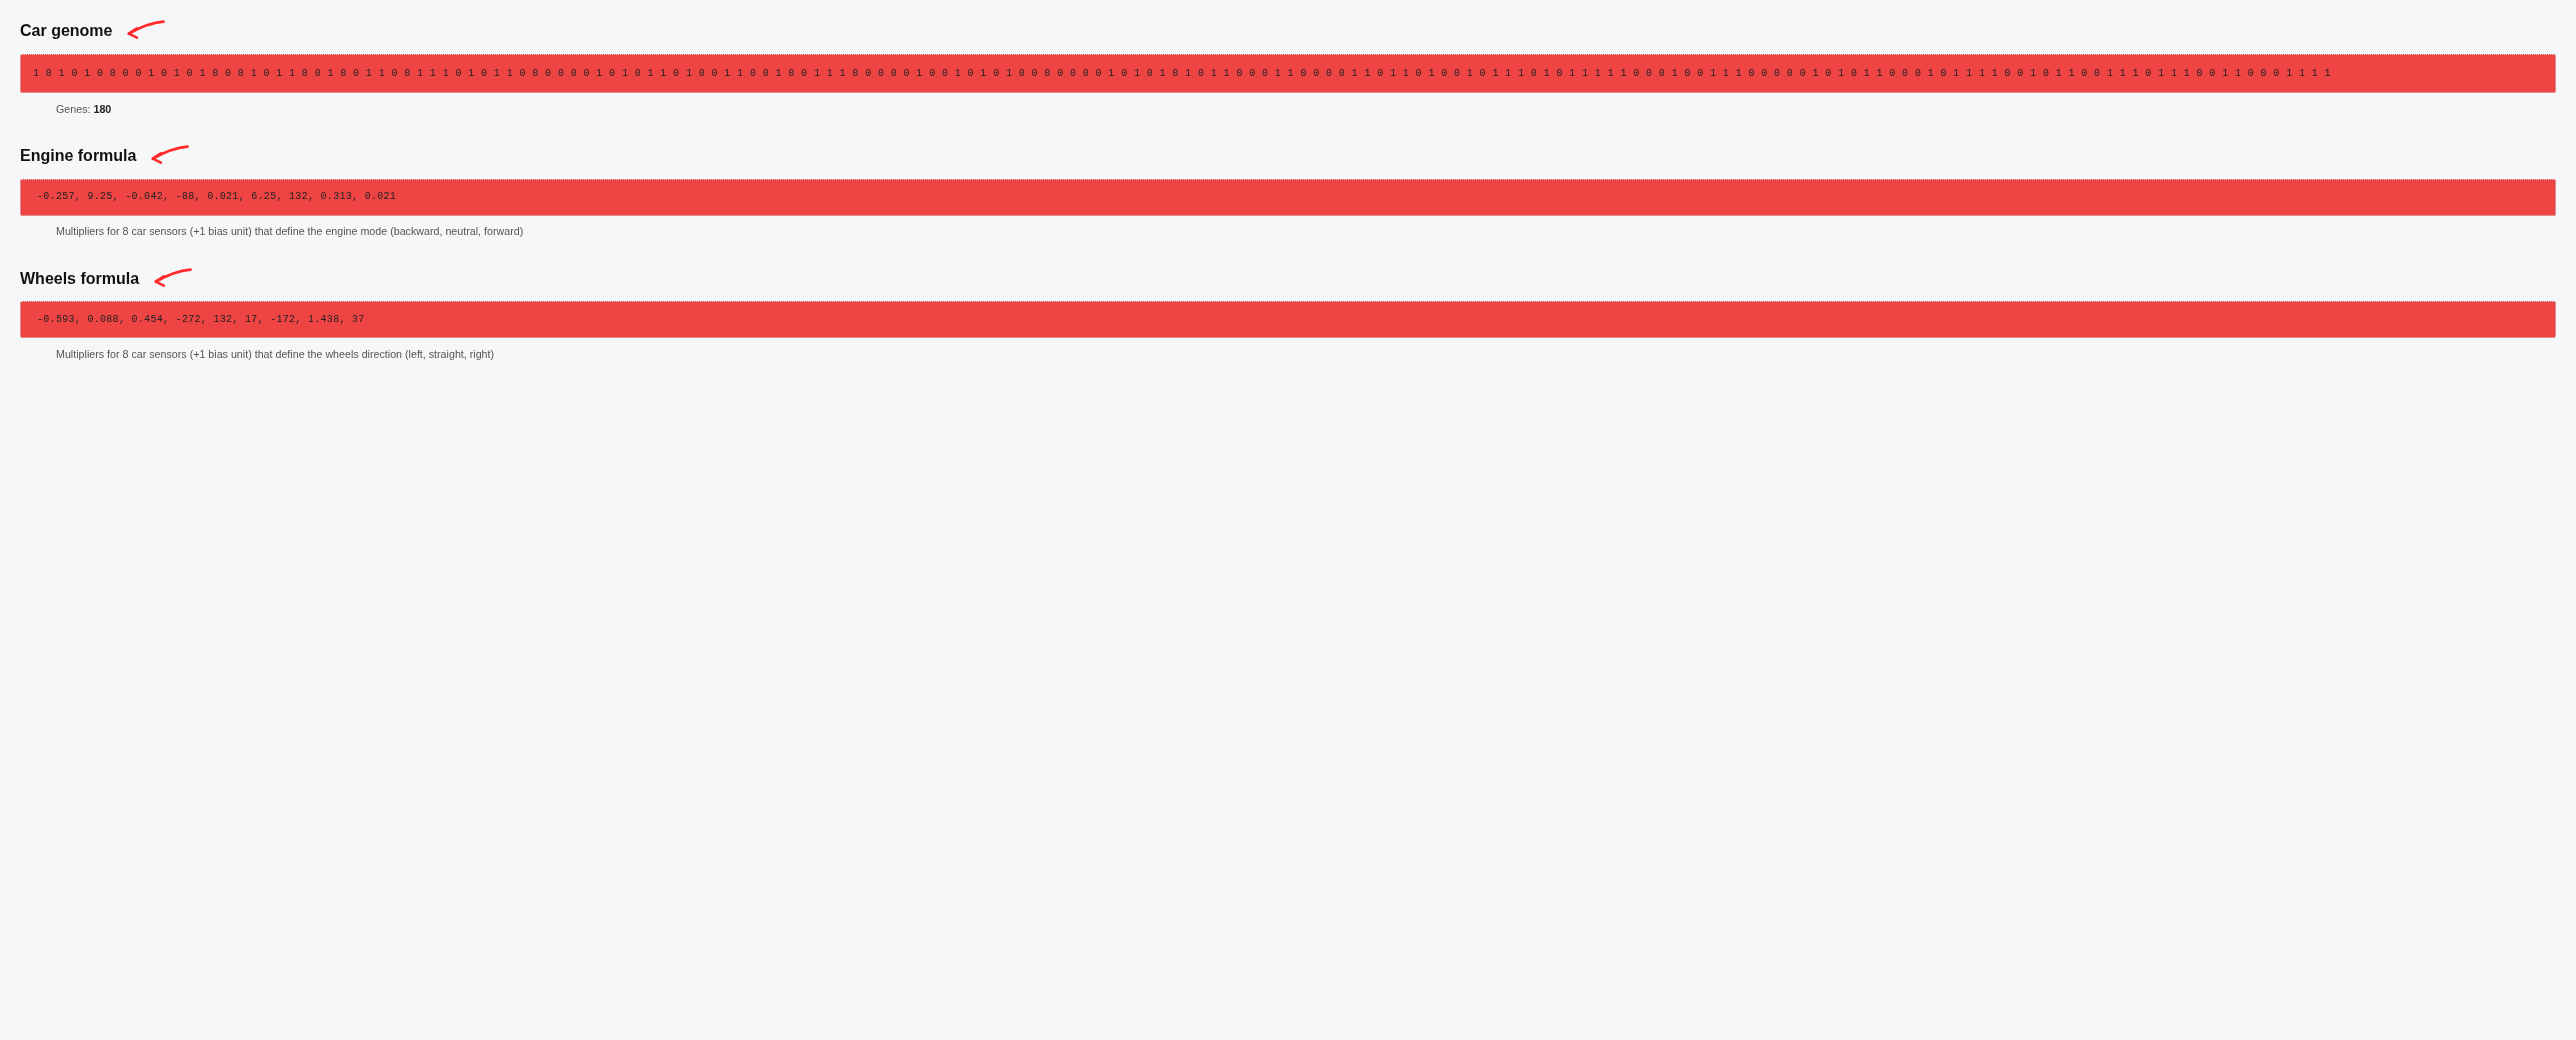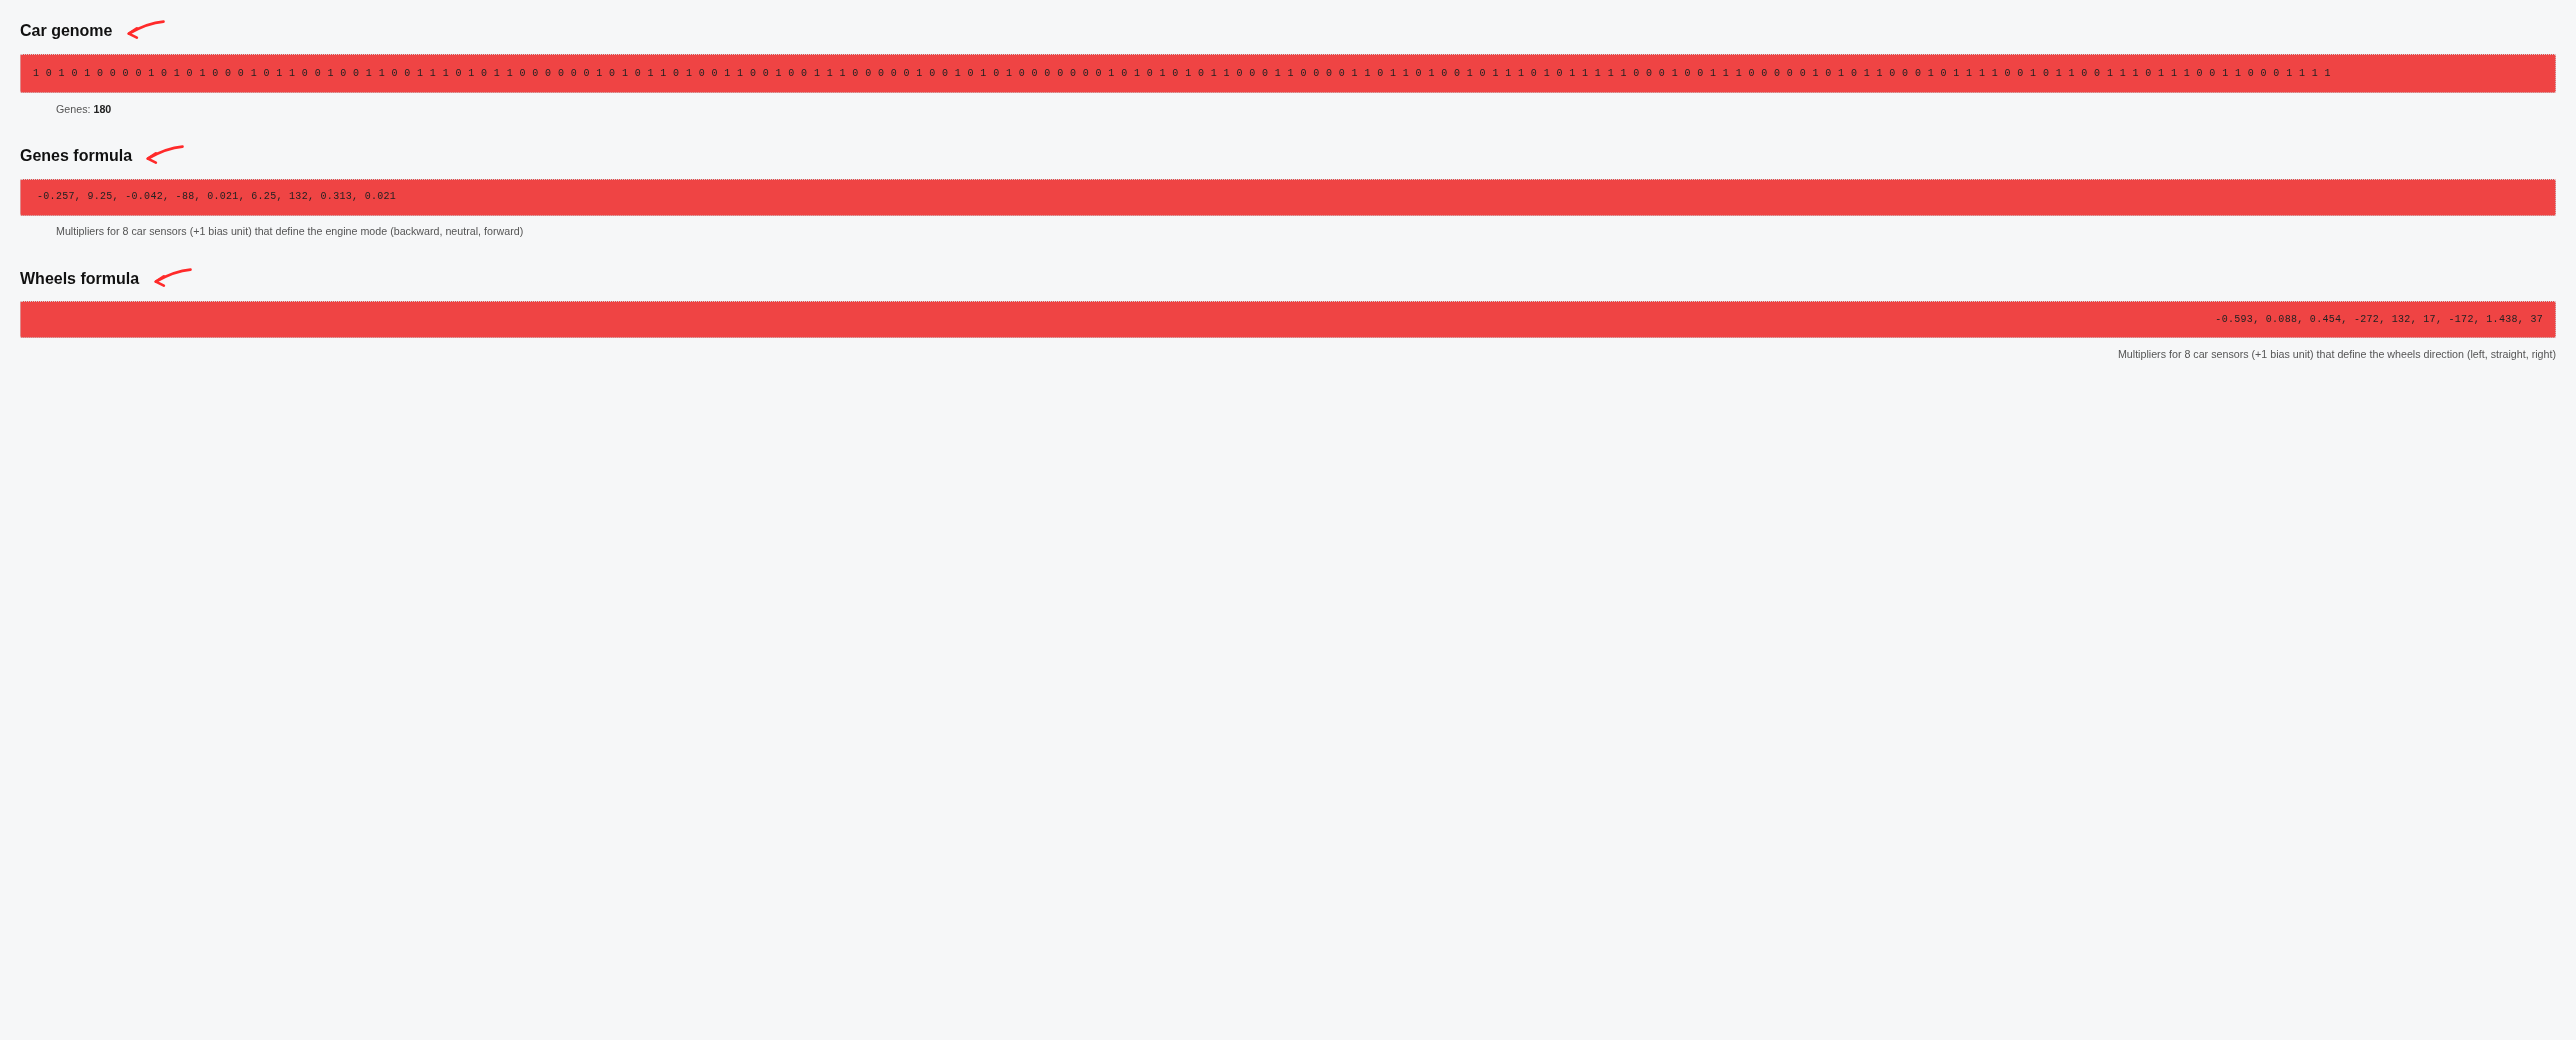--- a/index.html
+++ b/index.html
@@ -11,21 +11,20 @@
       font-family: -apple-system, BlinkMacSystemFont, "Segoe UI", Helvetica, Arial, sans-serif;
       background: #f6f7f8;
       color: #1a1a1a;
       padding: 19px 20px 27px 20px;
     }
     .section {
       margin-bottom: 29.5px;
     }
     .section:last-child {
       margin-bottom: 0;
-      text-align: right;
     }
     .heading-row {
       display: flex;
       align-items: center;
       margin-bottom: 10.7px;
       position: relative;
     }
     h2 {
       font-size: 16px;
       font-weight: 600;
@@ -78,21 +77,21 @@
   </div>
   <div class="code-box genome-bits">1 0 1 0 1 0 0 0 0 1 0 1 0 1 0 0 0 1 0 1 1 0 0 1 0 0 1 1 0 0 1 1 1 0 1 0 1 1 0 0 0 0 0 0 1 0 1 0 1 1 0 1 0 0 1 1 0 0 1 0 0 1 1 1 0 0 0 0 0 1 0 0 1 0 1 0 1 0 0 0 0 0 0 0 1 0 1 0 1 0 1 0 1 1 0 0 0 1 1 0 0 0 0 1 1 0 1 1 0 1 0 0 1 0 1 1 1 0 1 0 1 1 1 1 1 0 0 0 1 0 0 1 1 1 0 0 0 0 0 1 0 1 0 1 1 0 0 0 1 0 1 1 1 1 0 0 1 0 1 1 0 0 1 1 1 0 1 1 1 0 0 1 1 0 0 0 1 1 1 1</div>
   <div class="meta">
     <span>Genes:</span>
     <strong>180</strong>
   </div>
 </div>
 
 <div class="section">
   <div class="heading-row">
-    <h2>Genes formula</h2>
+    <h2>Engine formula</h2>
     <svg class="arrow" width="47" height="24" viewBox="0 0 70 36">
       <path d="M 62 4 Q 38 6 10 22" stroke="#ff2a2a" stroke-width="4" fill="none" stroke-linecap="round"></path>
       <path d="M 10 22 L 22 14 M 10 22 L 22 28" stroke="#ff2a2a" stroke-width="4" fill="none" stroke-linecap="round"></path>
     </svg>
   </div>
   <div class="code-box formula">-0.257, 9.25, -0.042, -88, 0.021, 6.25, 132, 0.313, 0.021</div>
   <div class="meta">Multipliers for 8 car sensors (+1 bias unit) that define the engine mode (backward, neutral, forward)</div>
 </div>
 
 <div class="section">

